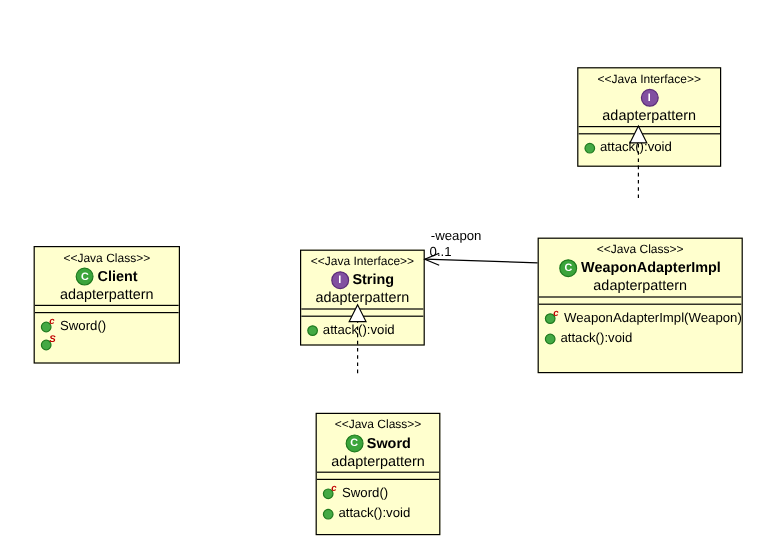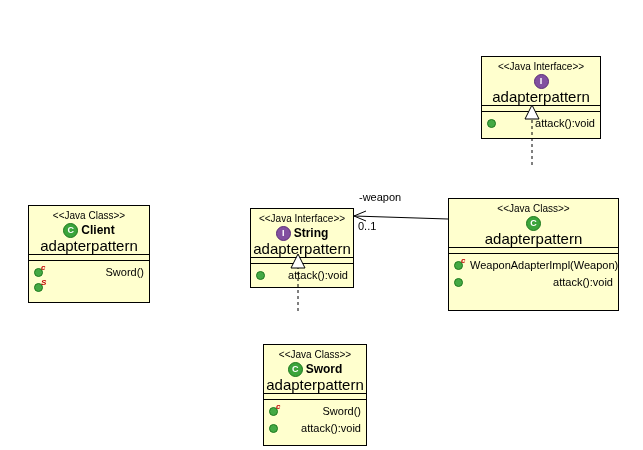--- a/index.html
+++ b/index.html
@@ -39,21 +39,21 @@
     align-items: center;
     justify-content: center;
     gap: 3px;
     font-weight: bold;
     font-size: 12px;
     line-height: 15px;
     margin-top: 1px;
     white-space: nowrap;
   }
   .pkg {
-    font-size: 15px;
+    font-size: 12px;
     line-height: 13px;
     margin-top: 1px;
     white-space: nowrap;
   }
   .type-icon {
     width: 13px;
     height: 13px;
     border-radius: 50%;
     color: #ffffff;
     font-size: 9px;
@@ -79,21 +79,20 @@
     flex-direction: column;
     gap: 3px;
   }
   .member {
     display: flex;
     align-items: center;
     gap: 4px;
     font-size: 11px;
     line-height: 14px;
     white-space: nowrap;
-    justify-content: space-between;
   }
   .m-icon { position: relative; width: 9px; height: 10px; flex: 0 0 auto; }
   .m-icon.has-sup { width: 12px; }
   .m-circle {
     position: absolute; left: 0; bottom: 0;
     width: 7px; height: 7px; border-radius: 50%;
     background: #44A944; border: 1px solid #1F7A1F;
   }
   .m-square {
     position: absolute; left: 0; bottom: 1px;
@@ -213,20 +212,21 @@
         <span>attack():void</span>
       </div>
     </div>
   </div>
 
   <div class="uml-box" style="left:448px;top:165px;width:169px;height:111px">
     <div class="uml-header">
       <div class="stereotype">&lt;&lt;Java Class&gt;&gt;</div>
       <div class="name-row">
         <span class="type-icon class-icon">C</span>
+        <span>WeaponAdapterImpl</span>
       </div>
       <div class="pkg">adapterpattern</div>
     </div>
     <div class="attr-sep"></div>
     <div class="methods">
       <div class="member">
         <span class="m-icon has-sup">
             <span class="m-circle"></span>
             <span class="m-sup">c</span>
           </span>
@@ -247,15 +247,15 @@
     <polygon points="298,254 291,268 305,268" fill="#ffffff" stroke="#000000" stroke-width="1"></polygon>
 
     <line x1="532" y1="165" x2="532" y2="119" stroke="#000000" stroke-width="1" stroke-dasharray="3,3"></line>
     <polygon points="532,105 525,119 539,119" fill="#ffffff" stroke="#000000" stroke-width="1"></polygon>
 
     <line x1="448" y1="219" x2="354" y2="216" stroke="#000000" stroke-width="1"></line>
     <polyline points="366,211 354,216 366,221" fill="none" stroke="#000000" stroke-width="1"></polyline>
   </svg>
 
   <div class="edge-label" style="left:359px;top:191px">-weapon</div>
-  <div class="edge-label" style="left:358px;top:220px">0..1</div>
+  <div class="edge-label" style="left:358px;top:204px">0..1</div>
 
 </div>
 
 </body></html>

